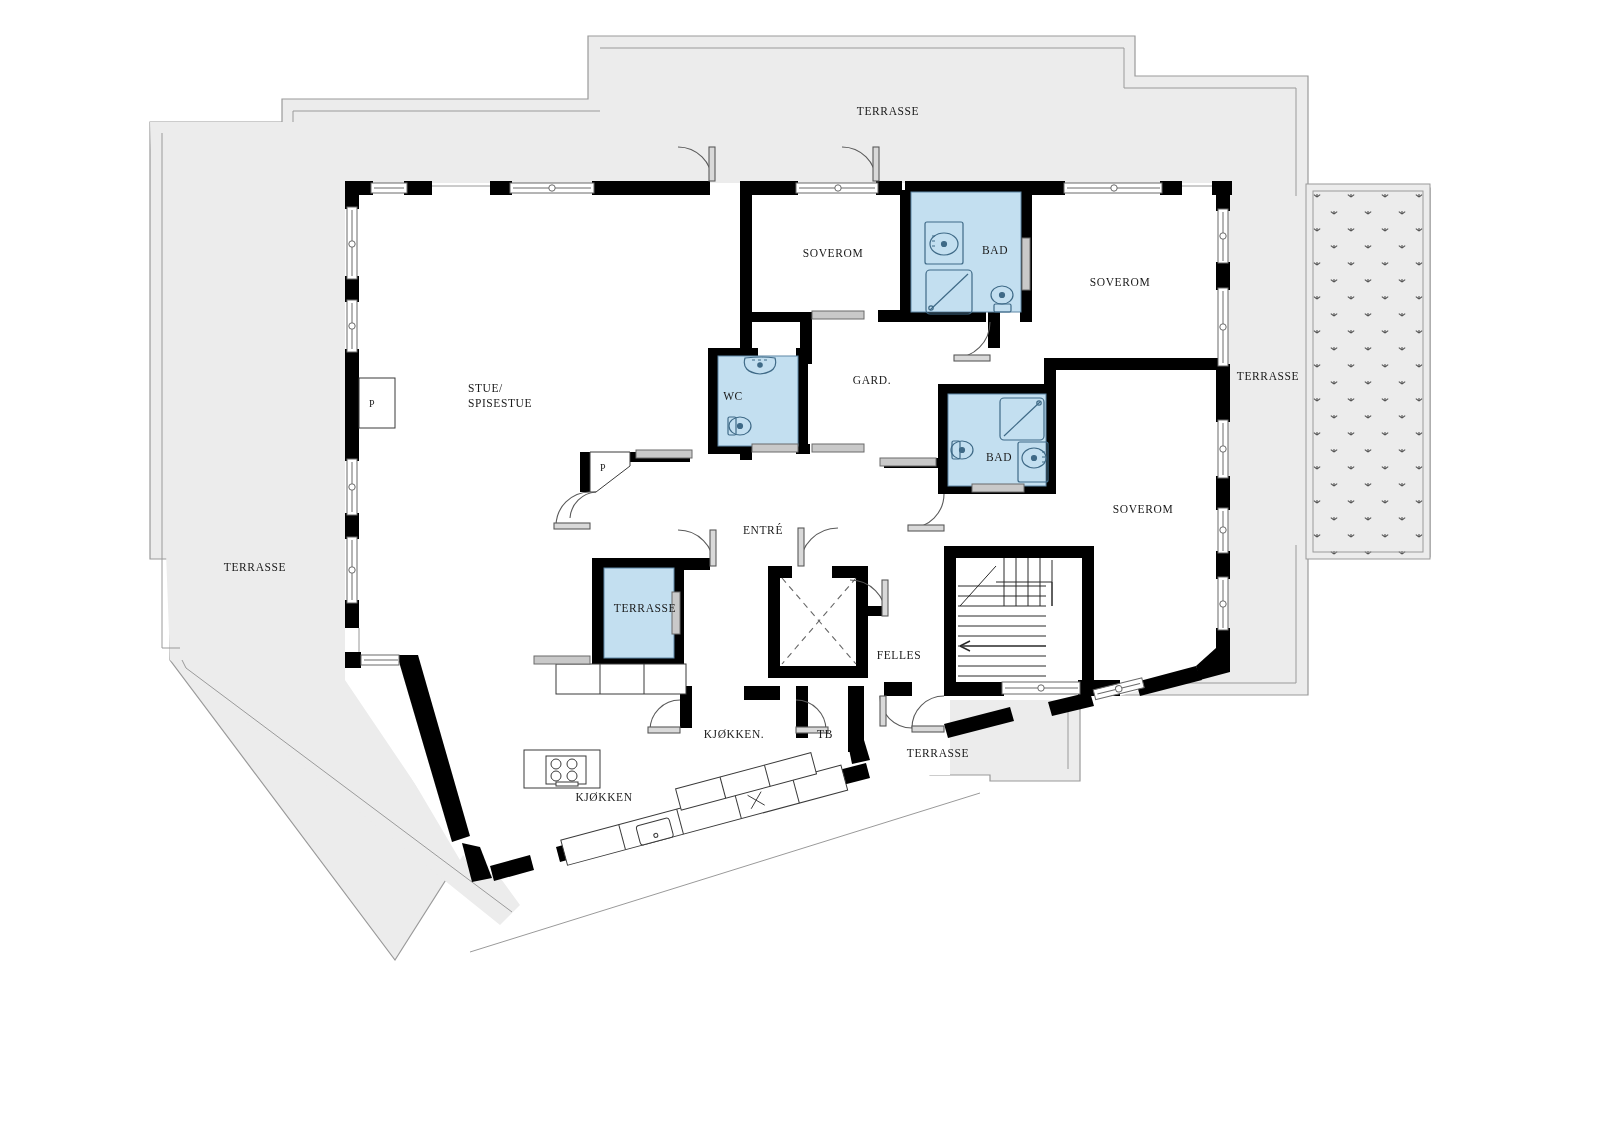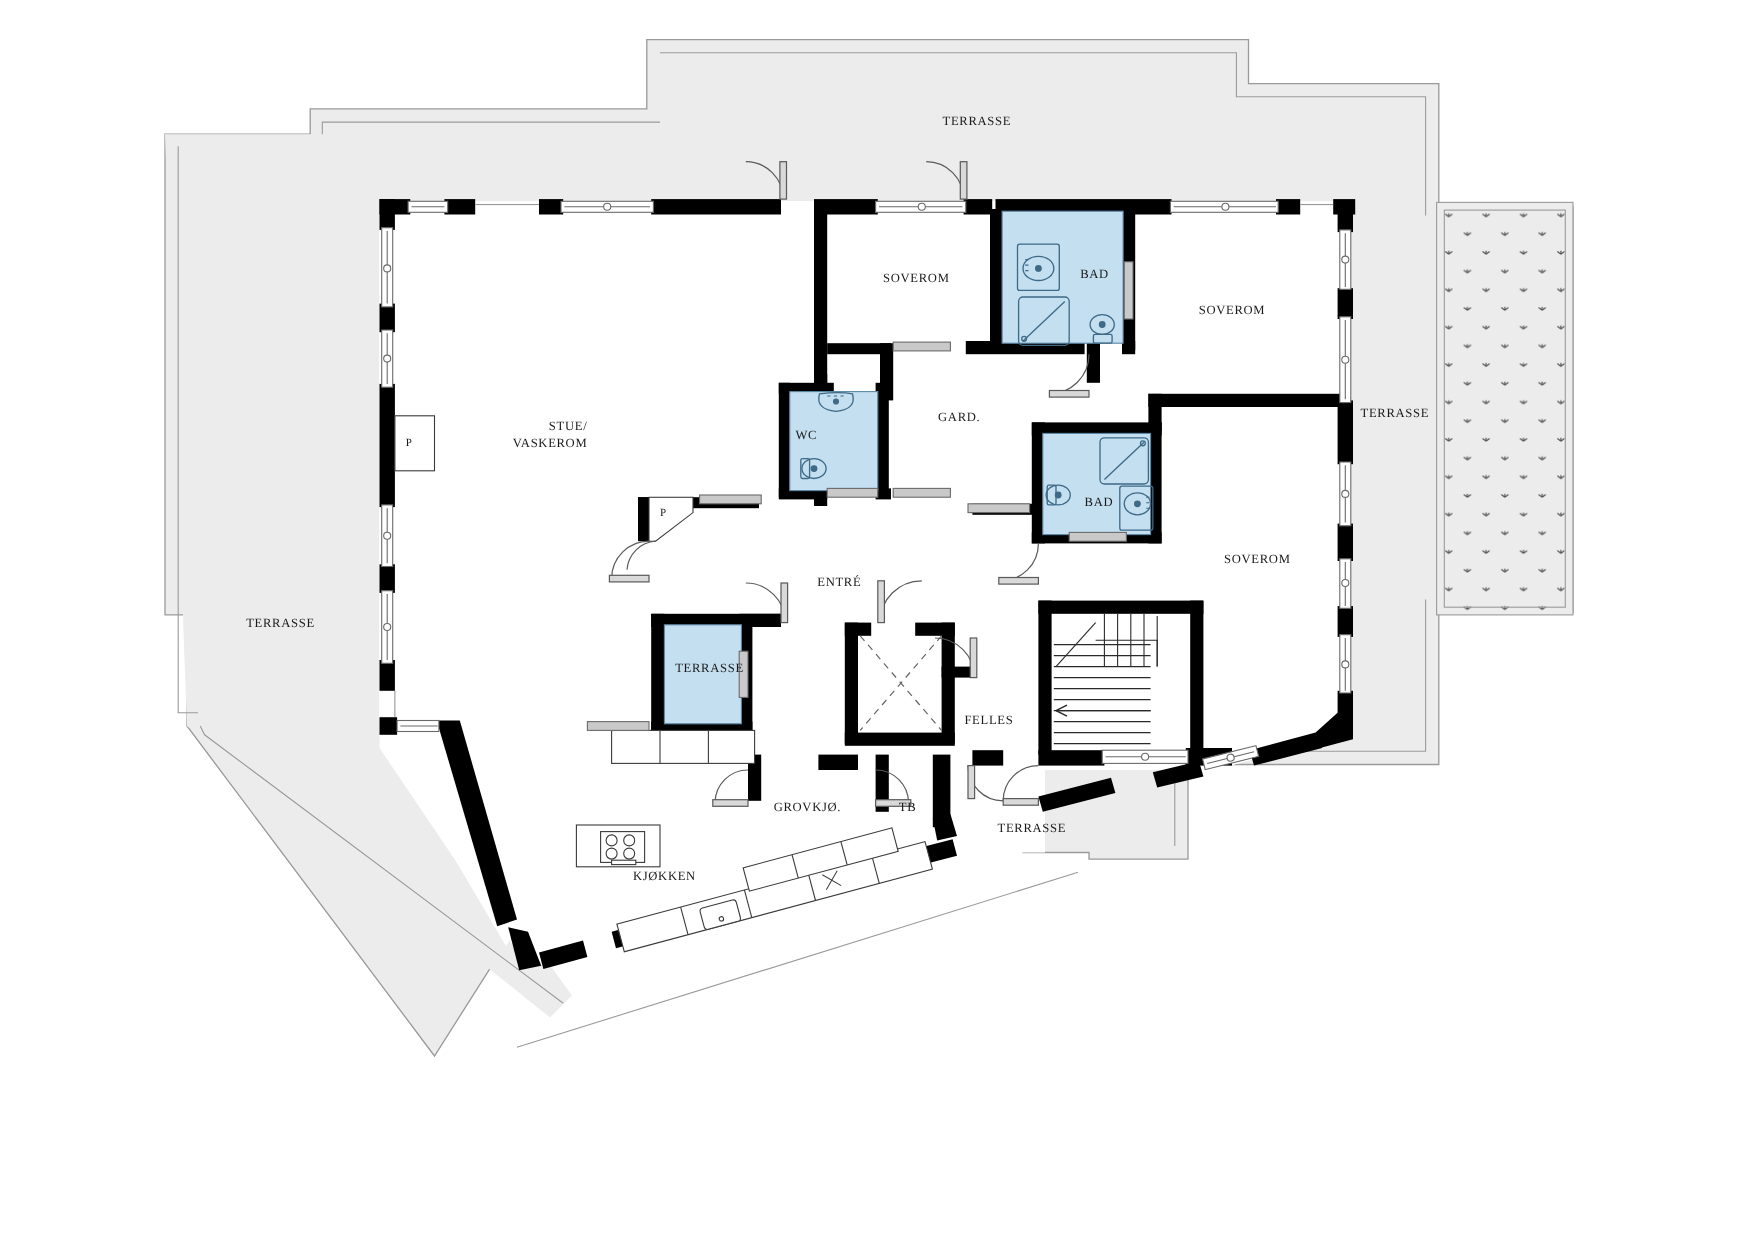--- a/index.html
+++ b/index.html
@@ -1,20 +1,20 @@
 <!DOCTYPE html>
 <html><head>
 <meta charset="utf-8">
 <style>
   html,body{margin:0;padding:0;background:#ffffff;}
   body{width:1600px;height:1132px;overflow:hidden;font-family:"Liberation Serif",serif;}
   #stage{position:relative;width:1600px;height:1132px;background:#fff;}
   #plan{position:absolute;left:0;top:0;width:1600px;height:1000px;}
   .lbl{position:absolute;font-family:"Liberation Serif",serif;color:#1a1a1a;
-       letter-spacing:.6px;white-space:pre;text-align:right;
+       letter-spacing:.6px;white-space:pre;text-align:left;
        transform:translate(-50%,-50%);pointer-events:none;}
   .lbl.sm{font-size:11.5px;}
   .lbl.xs{font-size:10px;}
   #footer{position:absolute;left:0;top:1000px;width:1600px;height:132px;background:#fff;}
 </style>
 </head>
 <body>
 
 <div id="stage">
 
@@ -454,32 +454,32 @@
       <line x1="1182" y1="186" x2="1212" y2="186"></line>
       <line x1="359" y1="628" x2="359" y2="652"></line>
     </g>
   </svg>
 
   <div class="lbl sm" style="left:888px;top:111px">TERRASSE</div>
   <div class="lbl sm" style="left:1268px;top:376px">TERRASSE</div>
   <div class="lbl sm" style="left:255px;top:567px">TERRASSE</div>
   <div class="lbl sm" style="left:938px;top:753px">TERRASSE</div>
   <div class="lbl sm" style="left:500px;top:396px;line-height:15px">STUE/
-VASKEROM</div>
+SPISESTUE</div>
   <div class="lbl sm" style="left:833px;top:253px">SOVEROM</div>
   <div class="lbl sm" style="left:1120px;top:282px">SOVEROM</div>
   <div class="lbl sm" style="left:1143px;top:509px">SOVEROM</div>
   <div class="lbl sm" style="left:995px;top:250px">BAD</div>
   <div class="lbl sm" style="left:999px;top:457px">BAD</div>
   <div class="lbl sm" style="left:733px;top:396px">WC</div>
   <div class="lbl sm" style="left:872px;top:380px">GARD.</div>
   <div class="lbl sm" style="left:763px;top:530px">ENTRÉ</div>
   <div class="lbl sm" style="left:645px;top:608px">TERRASSE</div>
   <div class="lbl sm" style="left:899px;top:655px">FELLES</div>
-  <div class="lbl sm" style="left:734px;top:734px">GROVKJØ.</div>
+  <div class="lbl sm" style="left:734px;top:734px">KJØKKEN.</div>
   <div class="lbl sm" style="left:825px;top:734px">TB</div>
   <div class="lbl sm" style="left:604px;top:797px">KJØKKEN</div>
   <div class="lbl xs" style="left:372px;top:403px">P</div>
   <div class="lbl xs" style="left:603px;top:467px">P</div>
 
   <div id="footer">
     
 
     
   </div>

